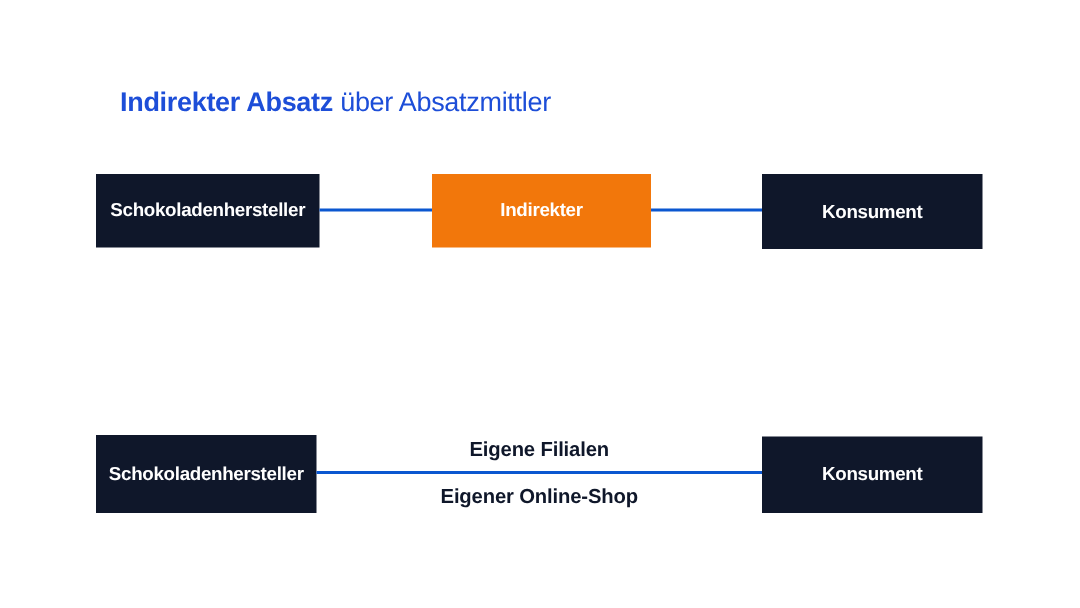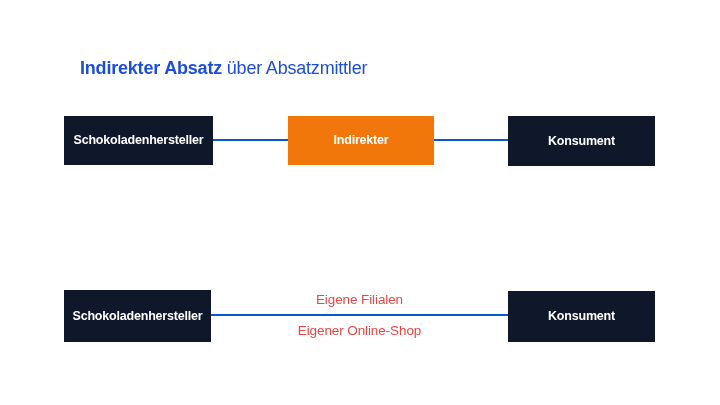--- a/index.html
+++ b/index.html
@@ -56,23 +56,23 @@
     position: absolute;
     height: 2px;
     background: #0b57d0;
   }
   #conn-1 { left: 213px; top: 139px; width: 75px; }
   #conn-2 { left: 434px; top: 139px; width: 74px; }
   #conn-3 { left: 211px; top: 314px; width: 297px; }
 
   .channel-label {
     position: absolute;
-    color: #ef4444;
+    color: #0f172a;
     font-size: 13.5px;
-    font-weight: 400;
+    font-weight: 700;
     white-space: nowrap;
     letter-spacing: -0.1px;
     width: 297px;
     left: 211px;
     text-align: center;
   }
   #channel-top    { top: 292px; }
   #channel-bottom { top: 323px; }
 </style>
 </head>

